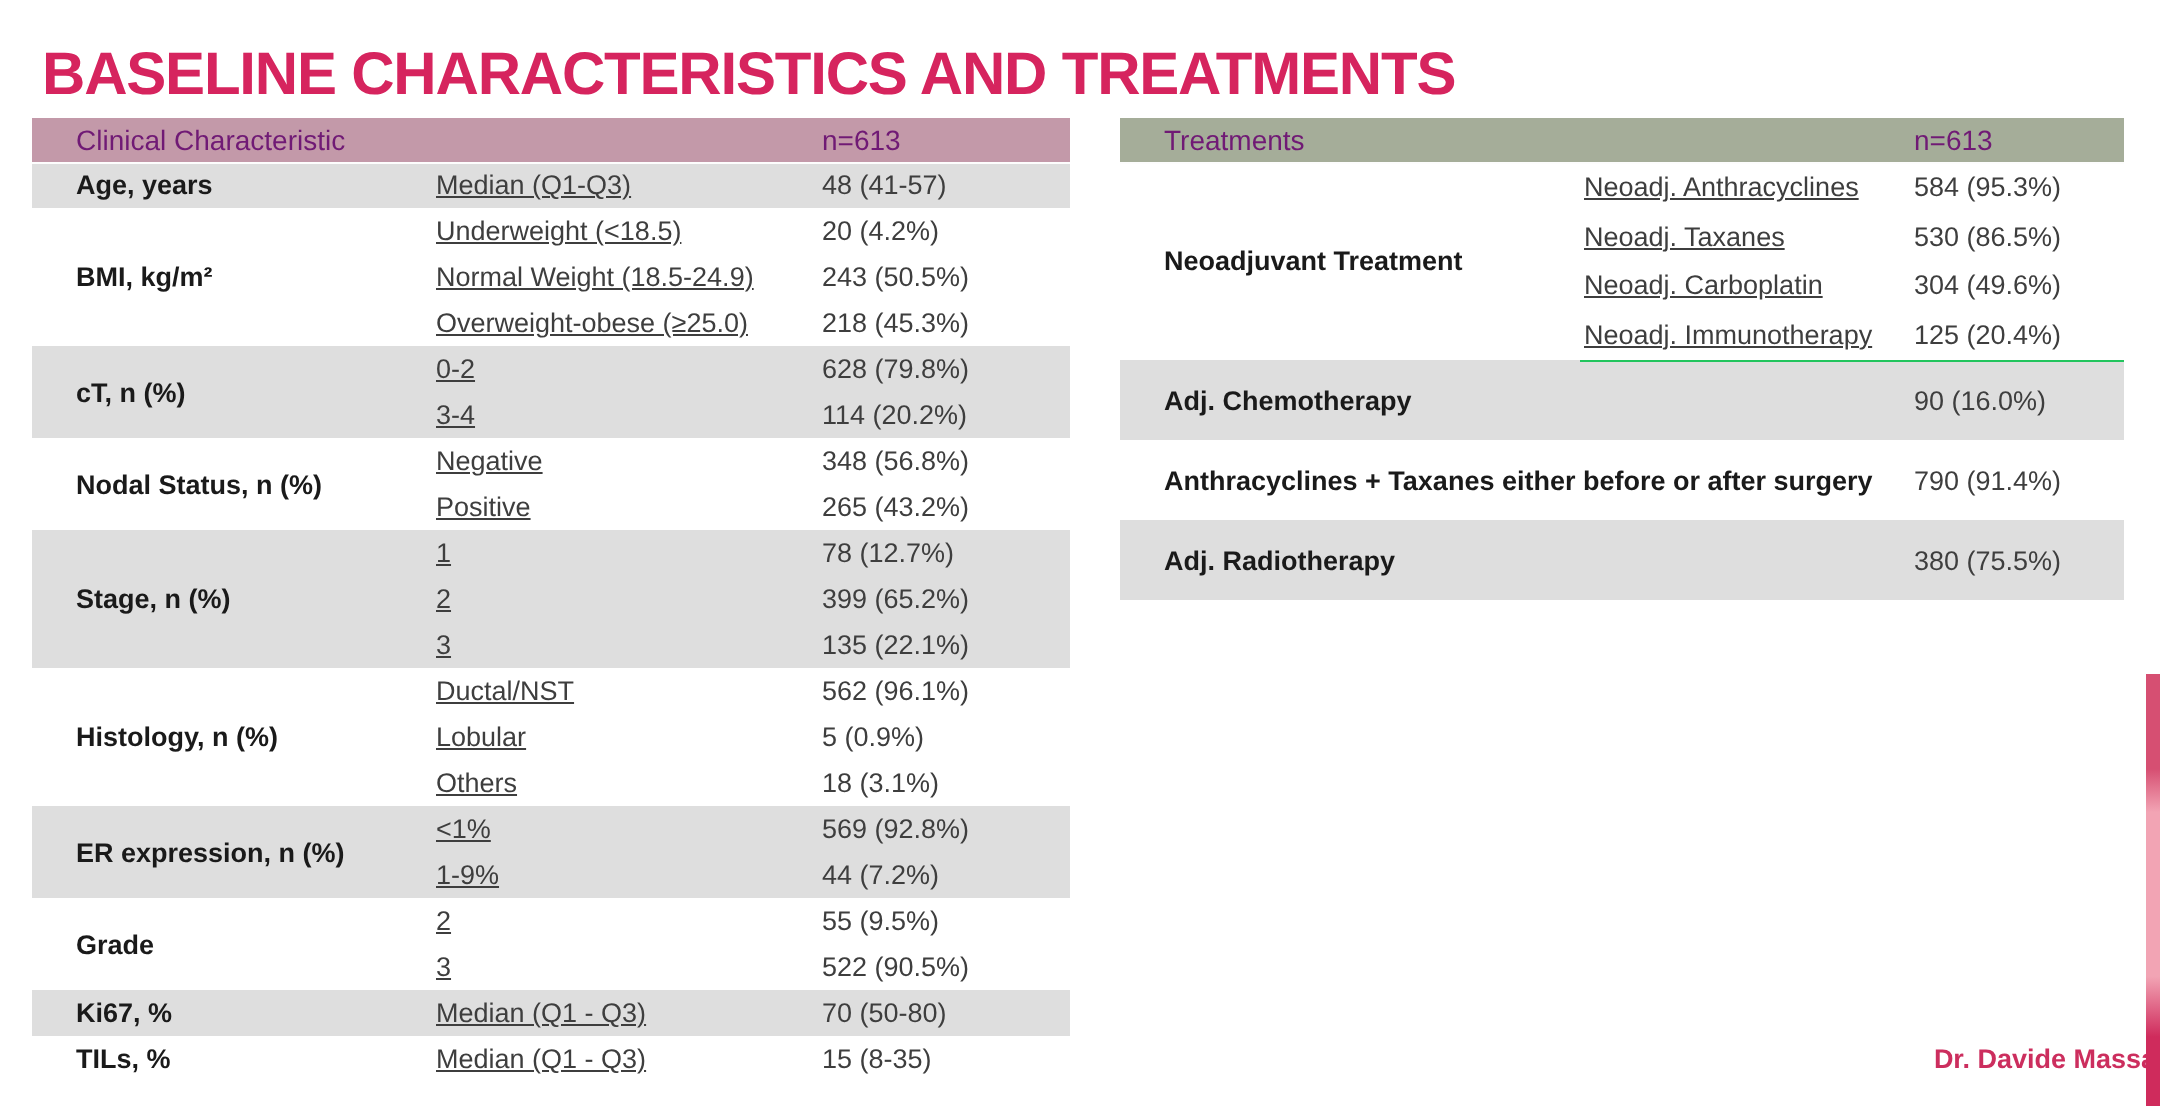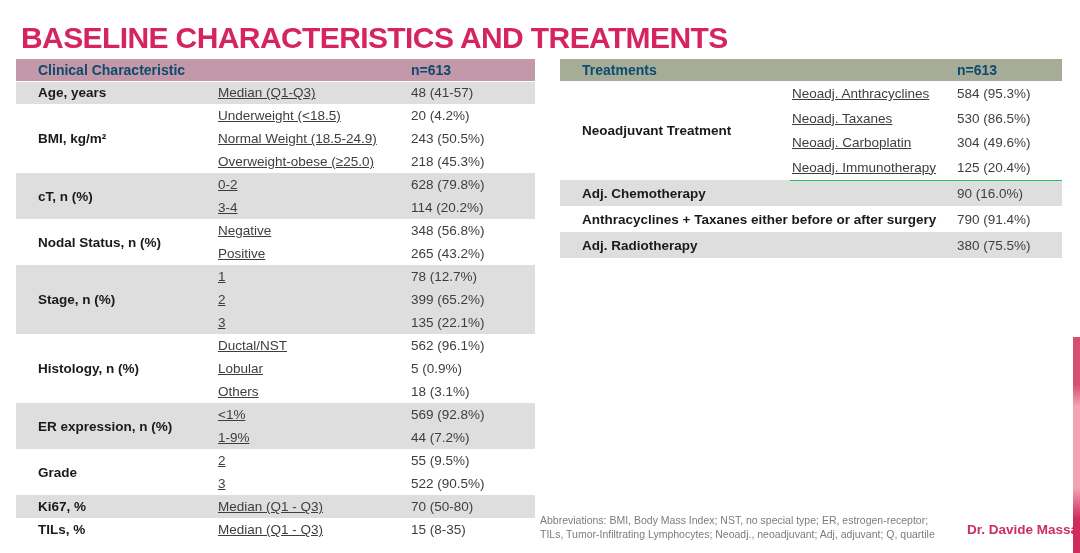--- a/index.html
+++ b/index.html
@@ -24,36 +24,36 @@
     font-size:30px; font-weight:bold; letter-spacing:-0.6px;
     color:var(--title-color); white-space:nowrap;
   }
   table.tbl {
     position:absolute; top:59px; border-collapse:collapse; table-layout:fixed;
     font-size:13.5px;
   }
   .tbl-left  { left:16px;  width:519px; }
   .tbl-right { left:560px; width:502px; }
   .tbl th {
-    text-align:left; font-weight:bold; font-size:14px; height:22px;
-    color:#0c4a6e; border-bottom:1.5px solid #fdfdfd;
+    text-align:left; font-weight:normal; font-size:14px; height:22px;
+    color:#701a75; border-bottom:1.5px solid #fdfdfd;
   }
   .tbl-left  th { background:var(--clinical-header-bg); }
   .tbl-right th { background:var(--treatments-header-bg);margin-left:32px; }
   .tbl th.h-main { padding-left:22px; }
   .tbl th.h-n    { padding-left:2px; }
   .tbl td { vertical-align:middle; }
   .tbl td.label { font-weight:bold; color:var(--label-color); padding-left:22px; }
   .tbl td.sub   { color:var(--body-text-color); padding-left:2px;text-decoration:underline; }
   .tbl td.value { color:var(--body-text-color); padding-left:2px; }
   .tbl tr.gray  { background:var(--row-gray); }
   .tbl tr.white { background:transparent; }
   .tbl-left  tbody tr { height:23px; }
   .tbl-right tbody tr { height:24.75px; }
-  .tbl-right tbody tr.single { height:26px; }
+  .tbl-right tbody tr.single { height:40px; }
   .tbl-right tbody tr.divider td { border-bottom:1px solid #22c55e; }
   .tbl-left  col.c1 { width:200px; } .tbl-left  col.c2 { width:193px; } .tbl-left  col.c3 { width:126px; }
   .tbl-right col.c1 { width:230px; } .tbl-right col.c2 { width:165px; } .tbl-right col.c3 { width:107px; }
   .abbrev {
     position:absolute; left:540px; top:514px; width:430px;
     font-size:10.5px; line-height:13.5px; color:var(--footnote-color);
   }
   .credit {
     position:absolute; right:2px; top:522px; font-size:13.5px; font-weight:bold;
     color:var(--credit-color); white-space:nowrap;
@@ -217,22 +217,18 @@
           <td class="label" colspan="2">Anthracyclines + Taxanes either before or after surgery</td>
           <td class="value">790 (91.4%)</td>
         </tr>
         <tr class="gray single">
           <td class="label" colspan="2">Adj. Radiotherapy</td>
           <td class="value">380 (75.5%)</td>
         </tr>
       </tbody>
   </table>
 
-  <div class="abbrev">
-    <div>Abbreviations: BMI, Body Mass Index; NST, no special type; ER, estrogen-receptor;</div>
-    <div>TILs, Tumor-Infiltrating Lymphocytes; Neoadj., neoadjuvant; Adj, adjuvant; Q, quartile</div>
-  </div>
 
   <div class="credit">Dr. Davide Massa</div>
 
   <div class="edge-strip"></div>
 
 </div>
 
 </body></html>

